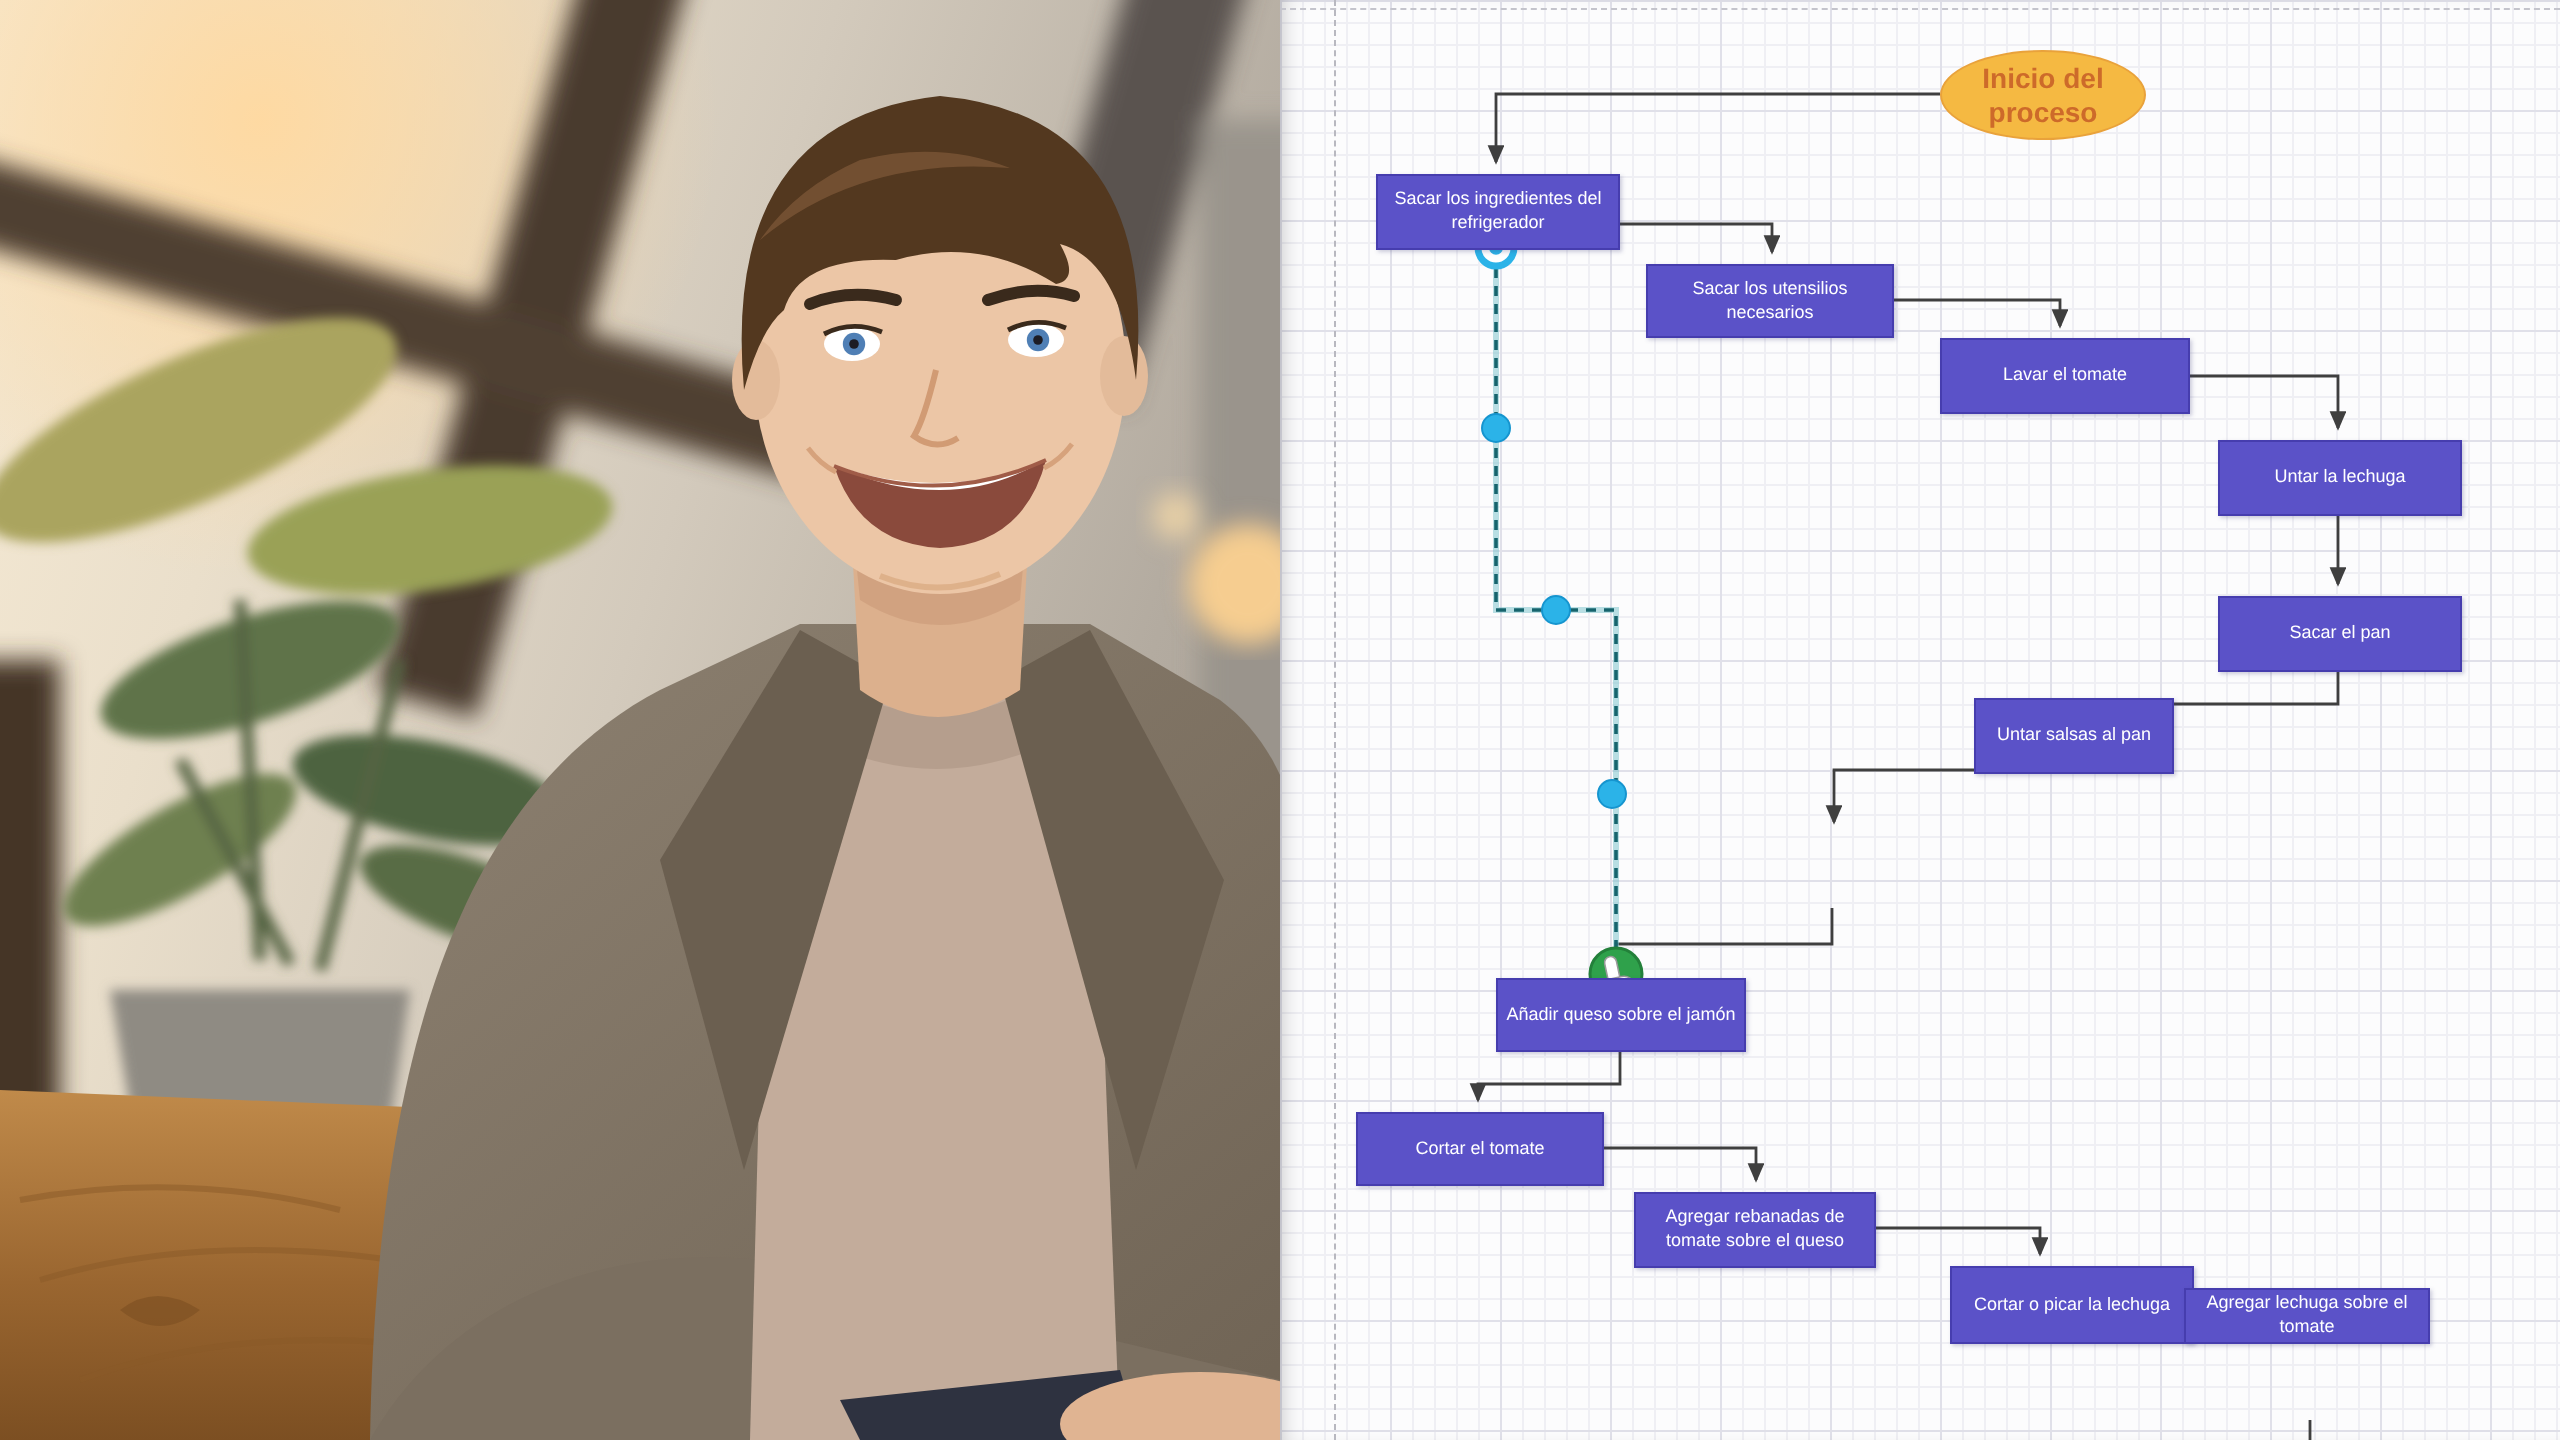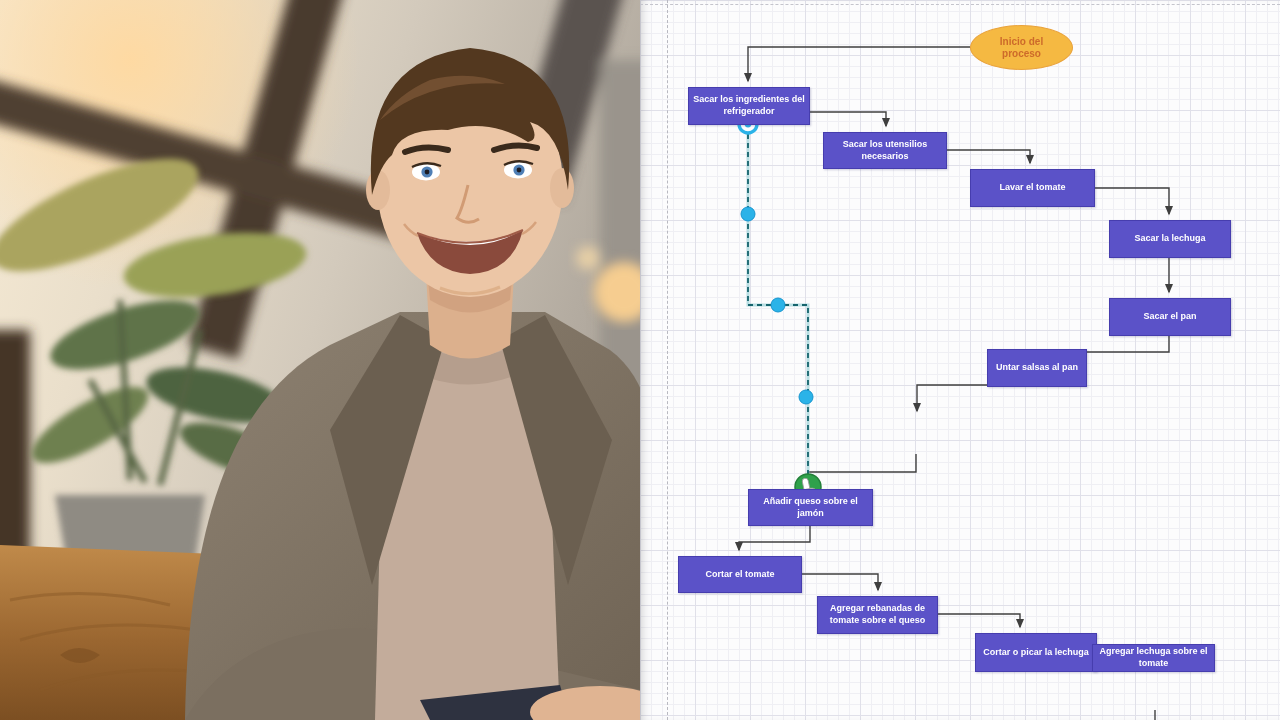--- a/index.html
+++ b/index.html
@@ -19,25 +19,25 @@
       linear-gradient(90deg,#e0e0e9 1px,transparent 1px),
       linear-gradient(#efeff4 1px,transparent 1px),
       linear-gradient(90deg,#efeff4 1px,transparent 1px);
     background-size:55px 55px,55px 55px,11px 11px,11px 11px;
     box-shadow:inset 8px 0 12px -8px rgba(0,0,0,.25);}
   .page-guide-v{position:absolute;left:27px;top:0;bottom:0;width:0;border-left:1px dashed #b8b8c0;}
   .page-guide-h{position:absolute;left:0;right:0;top:4px;height:0;border-top:1px dashed #c4c4cc;}
 
   .node{position:absolute;display:flex;align-items:center;justify-content:center;
     background:#5b52c8;border:1px solid #463dae;color:#fff;
-    font-size:9px;font-weight:bold;text-align:center;line-height:1.3;
+    font-size:9px;font-weight:normal;text-align:center;line-height:1.3;
     padding:2px 4px;box-shadow:1px 1px 2px rgba(60,60,120,.25);}
   .start-node{position:absolute;display:flex;align-items:center;justify-content:center;
     background:#f5b942;border:1px solid #e9a23b;border-radius:50%;
-    color:#cd6a2a;font-size:10px;font-weight:bold;text-align:center;line-height:1.2;padding:2px 8px;}
+    color:#cd6a2a;font-size:14px;font-weight:bold;text-align:center;line-height:1.2;padding:2px 8px;}
   .edge-layer{position:absolute;left:0;top:0;}
 </style>
 </head>
 <body>
 
 <div class="stage">
 
   <div class="photo-panel" title="Young man with short brown hair and blue eyes, smiling broadly, wearing a grey tweed blazer over a beige t-shirt, sitting at a wooden table beside a large window with dark frames, green potted plant and warm sunlight in a cafe">
     <svg width="640" height="720" viewBox="0 0 640 720">
       <defs>
@@ -197,21 +197,21 @@
         <rect x="-8.5" y="-5" width="18" height="15" rx="5.5" fill="#ffffff" stroke="#9a9a9a" stroke-width="0.8"></rect>
         <path d="M3 -4 l0 7 M7 -3 l0 6" stroke="#c9c9c9" stroke-width="1"></path>
       </g>
     </svg>
 
     <div class="start-node" style="left:330px;top:25px;width:103px;height:45px">Inicio del proceso</div>
 
     <div class="node" style="left:48px;top:87px;width:122px;height:38px">Sacar los ingredientes del refrigerador</div>
     <div class="node" style="left:183px;top:132px;width:124px;height:37px">Sacar los utensilios necesarios</div>
     <div class="node" style="left:330px;top:169px;width:125px;height:38px">Lavar el tomate</div>
-    <div class="node" style="left:469px;top:220px;width:122px;height:38px">Sacar la lechuga</div>
+    <div class="node" style="left:469px;top:220px;width:122px;height:38px">Untar la lechuga</div>
     <div class="node" style="left:469px;top:298px;width:122px;height:38px">Sacar el pan</div>
     <div class="node" style="left:347px;top:349px;width:100px;height:38px">Untar salsas al pan</div>
     <div class="node" style="left:108px;top:489px;width:125px;height:37px">Añadir queso sobre el jamón</div>
     <div class="node" style="left:38px;top:556px;width:124px;height:37px">Cortar el tomate</div>
     <div class="node" style="left:177px;top:596px;width:121px;height:38px">Agregar rebanadas de tomate sobre el queso</div>
     <div class="node" style="left:335px;top:633px;width:122px;height:39px">Cortar o picar la lechuga</div>
     <div class="node" style="left:452px;top:644px;width:123px;height:28px">Agregar lechuga sobre el tomate</div>
   </div>
 </div>
 

